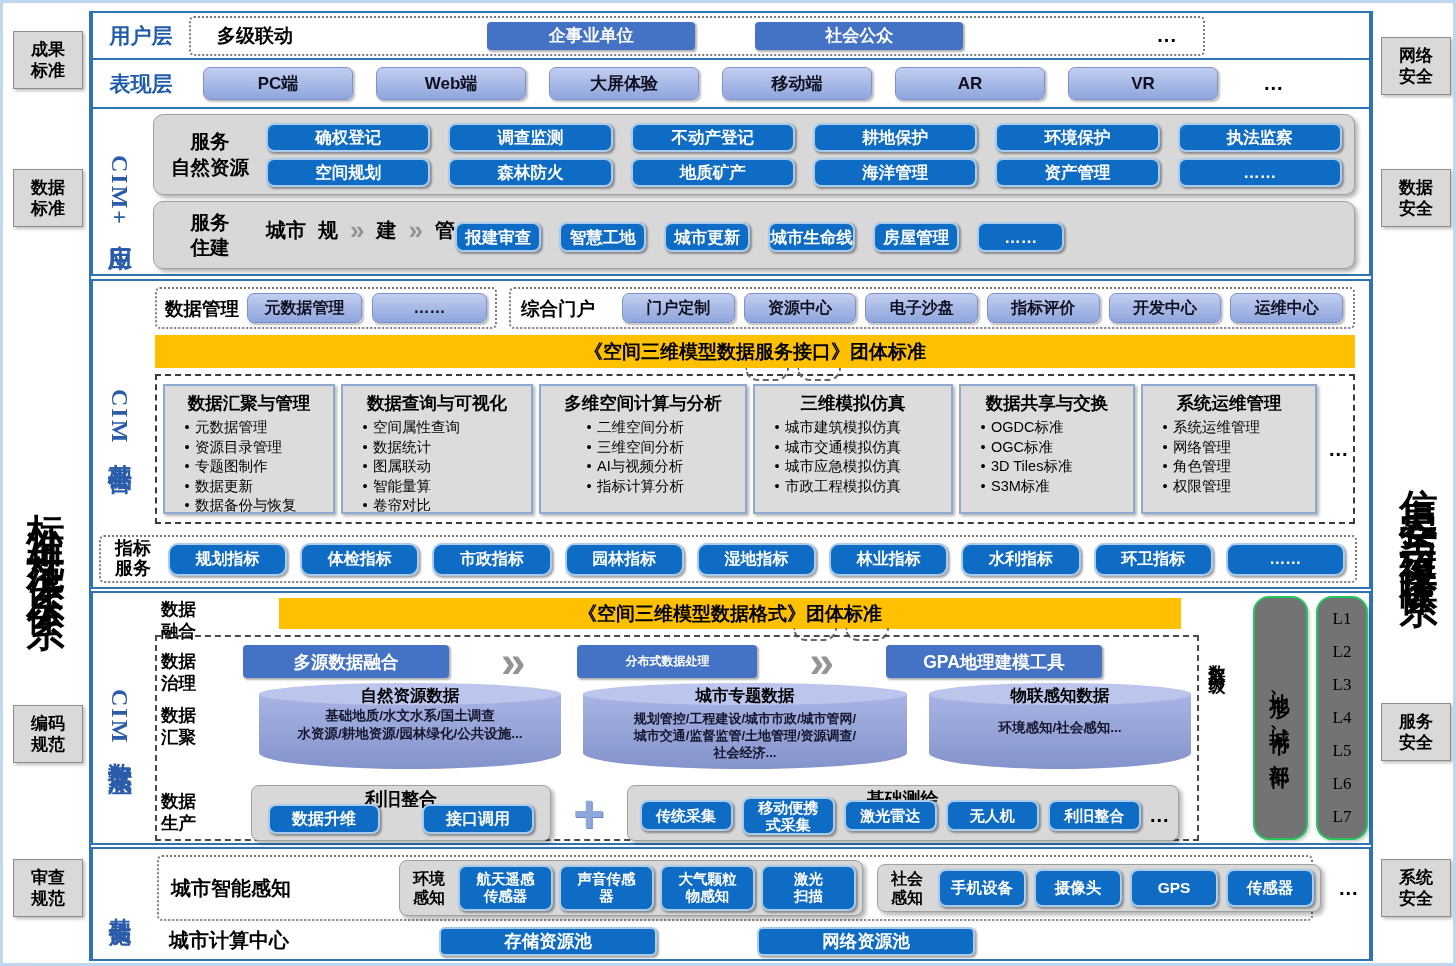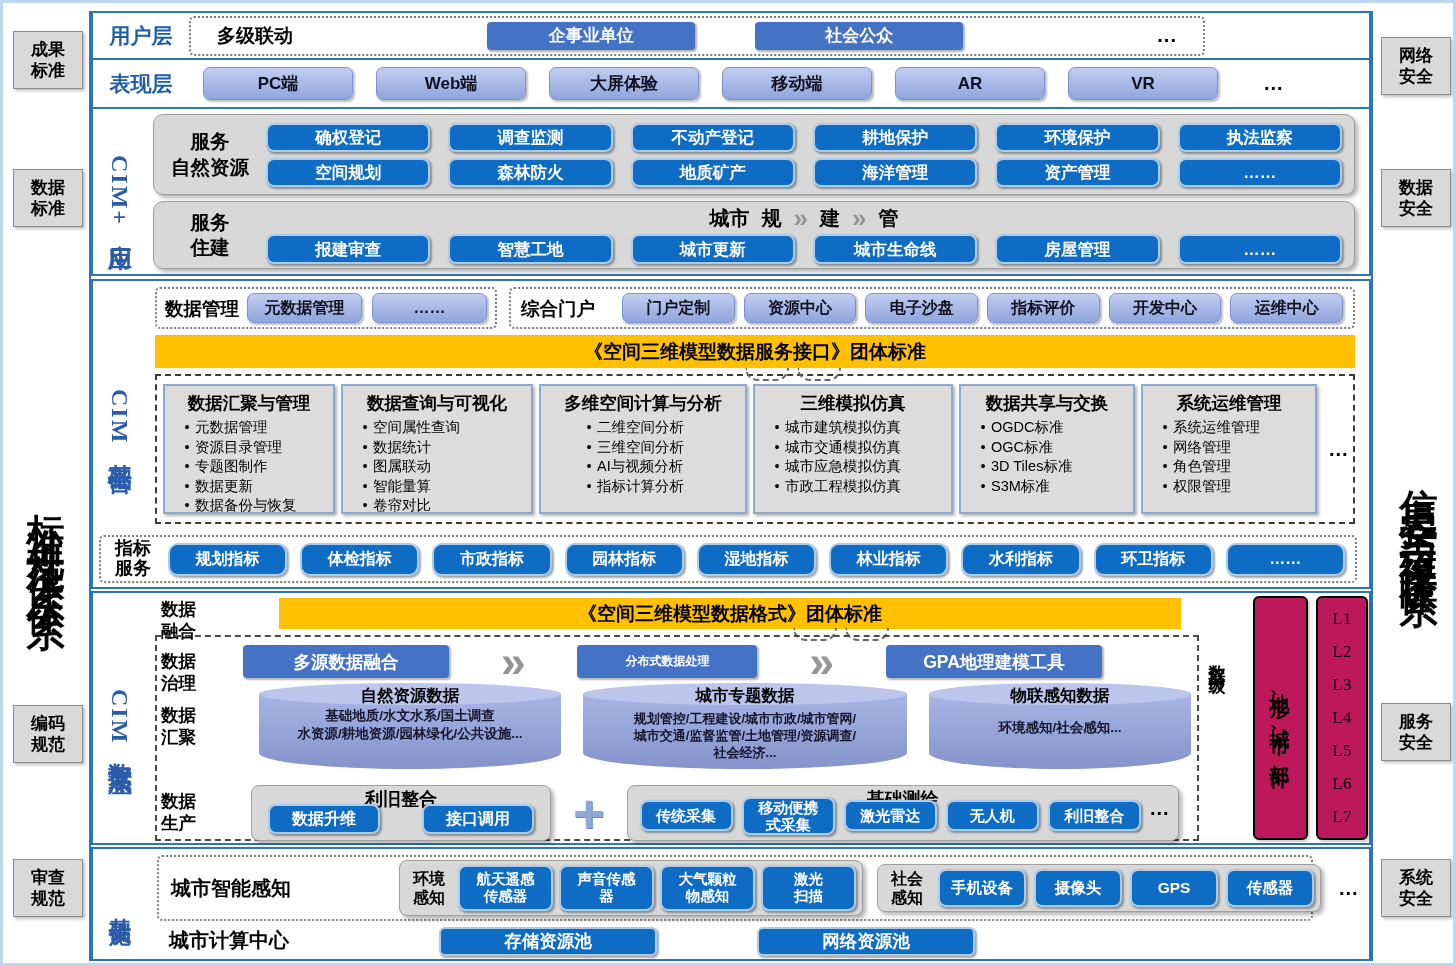--- a/index.html
+++ b/index.html
@@ -23,21 +23,21 @@
 .cap{background:#DCDCDC;border:2px solid #8EA9CE;box-shadow:2px 2px 3px rgba(0,0,0,.3);padding:5px 6px 2px 6px}
 .cap-title{font-size:17.5px;font-weight:bold;text-align:center;margin-bottom:3px}
 .cap-item{display:flex;font-size:14.5px;line-height:1.35;padding-left:8px}
 .cap-item .bul{width:16px;flex:0 0 16px;text-align:center}
 .chev{color:#949494;font-weight:900}
 .cyl{position:relative;text-align:center}
 .cyl-top{position:absolute;left:0;right:0;top:0;height:22px;border-radius:50%;background:#BCC6EC}
 .cyl-body{position:absolute;left:0;right:0;top:11px;bottom:0;background:linear-gradient(#A8B4E4,#8493CB);border-radius:0 0 50% 50%/0 0 16px 16px}
 .cyl-title{position:relative;font-weight:bold;font-size:16.5px;padding-top:2px}
 .cyl-text{position:relative;font-size:13.5px;line-height:1.32;color:#15152E;font-weight:600}
-.lvlcol{position:absolute;background:#be185d;border:2px solid #000000;border-radius:6px;box-shadow:2px 2px 3px rgba(0,0,0,.2)}
+.lvlcol{position:absolute;background:#737373;border:2px solid #22c55e;border-radius:16px;box-shadow:2px 2px 3px rgba(0,0,0,.2)}
 .cloud{position:absolute}
 .cloud span{display:inline-block;width:44px;height:13px;border:2px dashed #666;border-top:none;border-radius:0 0 26px 26px;margin-right:8px}
 .rowlabel{position:absolute;left:68px;width:60px;font-size:17.5px;font-weight:bold;line-height:1.25;white-space:pre-line}
 .serif{font-family:"Liberation Serif","DejaVu Serif",serif}
 </style>
 </head>
 <body>
 
 <div id="root">
 
@@ -124,21 +124,21 @@
               <div class="btn-dark" style="font-size:16.5px">海洋管理</div>
               <div class="btn-dark" style="font-size:16.5px">资产管理</div>
               <div class="btn-dark" style="font-size:16.5px">……</div>
           </div>
         </div>
       </div>
 
       <div class="gpanel" style="height:70px;display:flex;align-items:center">
         <div class="pre" style="flex:0 0 112px;text-align:center;font-size:19.5px;font-weight:bold;line-height:1.3">服务
 住建</div>
-        <div style="flex:1;padding-right:12px;display:flex;flex-direction:column">
+        <div style="flex:1;padding-right:12px;display:flex;flex-direction:row">
           <div style="height:24px;display:flex;align-items:center;justify-content:center;gap:12px;font-size:20px;font-weight:bold">
             <span>城市</span>
             <span>规</span>
             <span class="chev" style="font-size:26px">»</span>
             <span>建</span>
             <span class="chev" style="font-size:26px">»</span>
             <span>管</span>
           </div>
           <div style="display:grid;grid-template-columns:repeat(6,1fr);gap:18px;height:30px;margin-top:4px">
             <div class="btn-dark" style="font-size:16.5px">报建审查</div>
@@ -407,21 +407,21 @@
       <div class="gpanel" style="width:300px;height:56px;position:relative;border-radius:8px">
         <div style="position:absolute;top:1px;left:0;right:0;text-align:center;font-size:18px;font-weight:bold">利旧整合</div>
         <div style="position:absolute;bottom:6px;left:16px;right:16px;display:flex;justify-content:space-between">
           <div class="btn-dark" style="width:112px;height:30px;font-size:16px">数据升维</div>
             <div class="btn-dark" style="width:112px;height:30px;font-size:16px">接口调用</div>
         </div>
       </div>
       <div style="margin:0 22px;font-size:54px;font-weight:900;color:#8FA8DC;line-height:50px;text-shadow:1px 1px 0 #6F84B8">+</div>
       <div class="gpanel" style="width:552px;height:56px;position:relative;border-radius:8px">
         <div style="position:absolute;top:1px;left:0;right:0;text-align:center;font-size:18px;font-weight:bold">基础测绘</div>
-        <div style="position:absolute;bottom:5px;left:12px;right:8px;display:flex;gap:9px;align-items:flex-start">
+        <div style="position:absolute;bottom:5px;left:12px;right:8px;display:flex;gap:9px;align-items:center">
           <div style="display:flex;gap:9px;align-items:center;flex:1">
             <div class="btn-dark" style="flex:1;min-height:31px;font-size:15px">传统采集</div>
               <div class="btn-dark" style="flex:1;min-height:31px;font-size:15px">移动便携
 式采集</div>
               <div class="btn-dark" style="flex:1;min-height:31px;font-size:15px">激光雷达</div>
               <div class="btn-dark" style="flex:1;min-height:31px;font-size:15px">无人机</div>
               <div class="btn-dark" style="flex:1;min-height:31px;font-size:15px">利旧整合</div>
           </div>
           <div class="ellip">...</div>
         </div>

